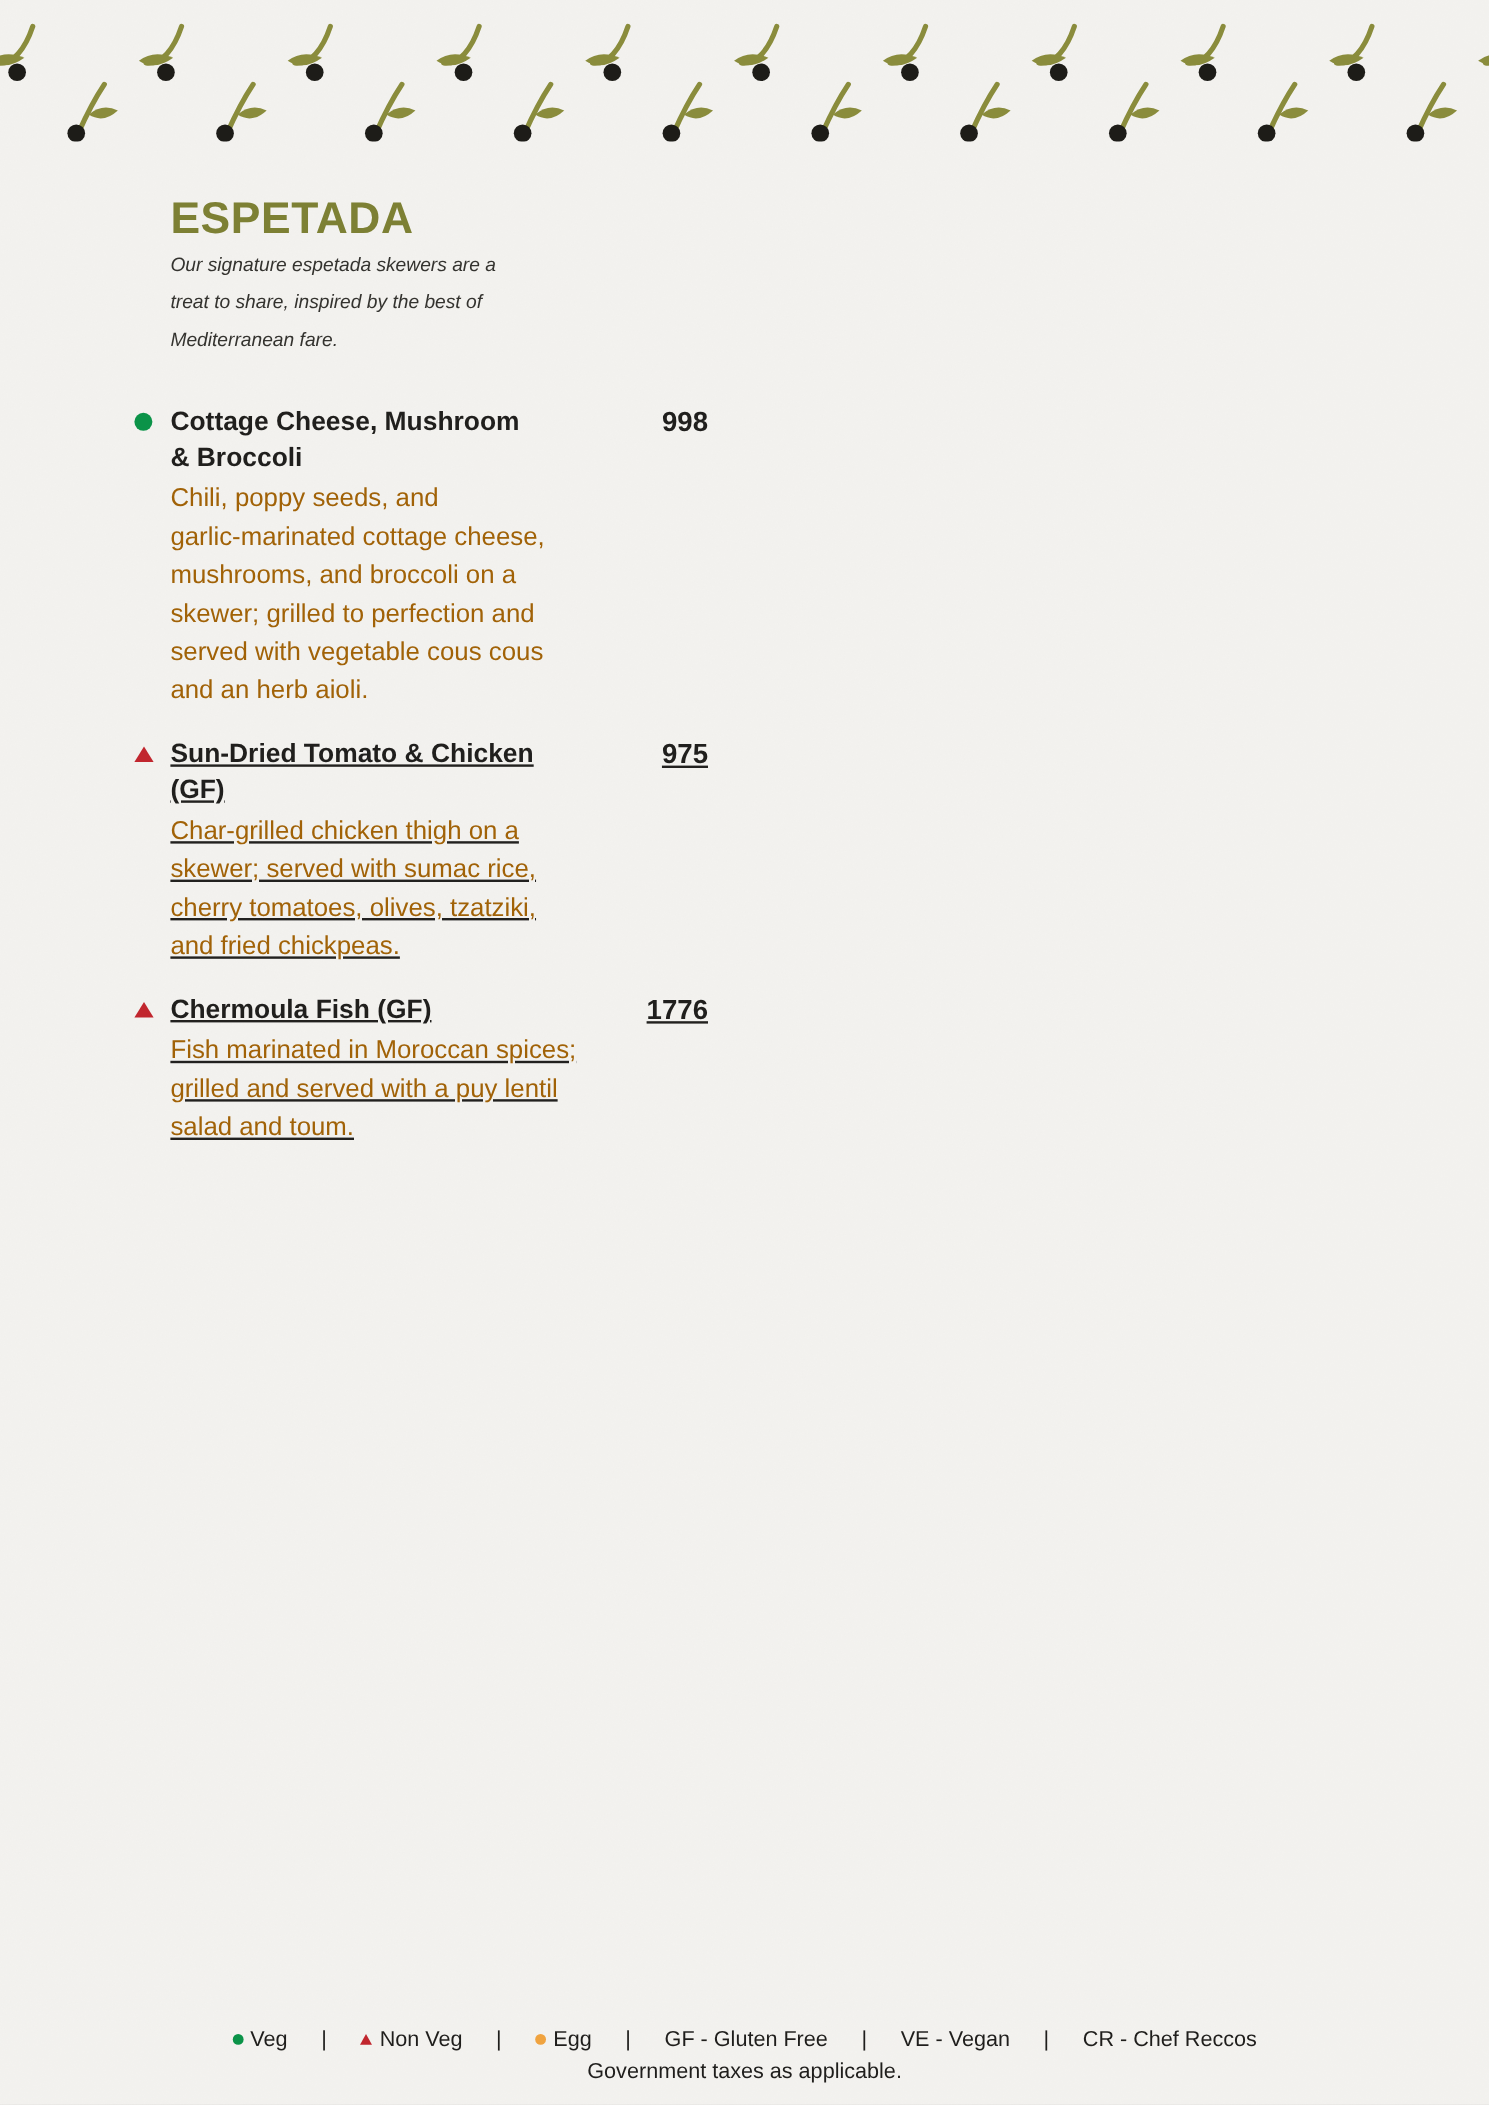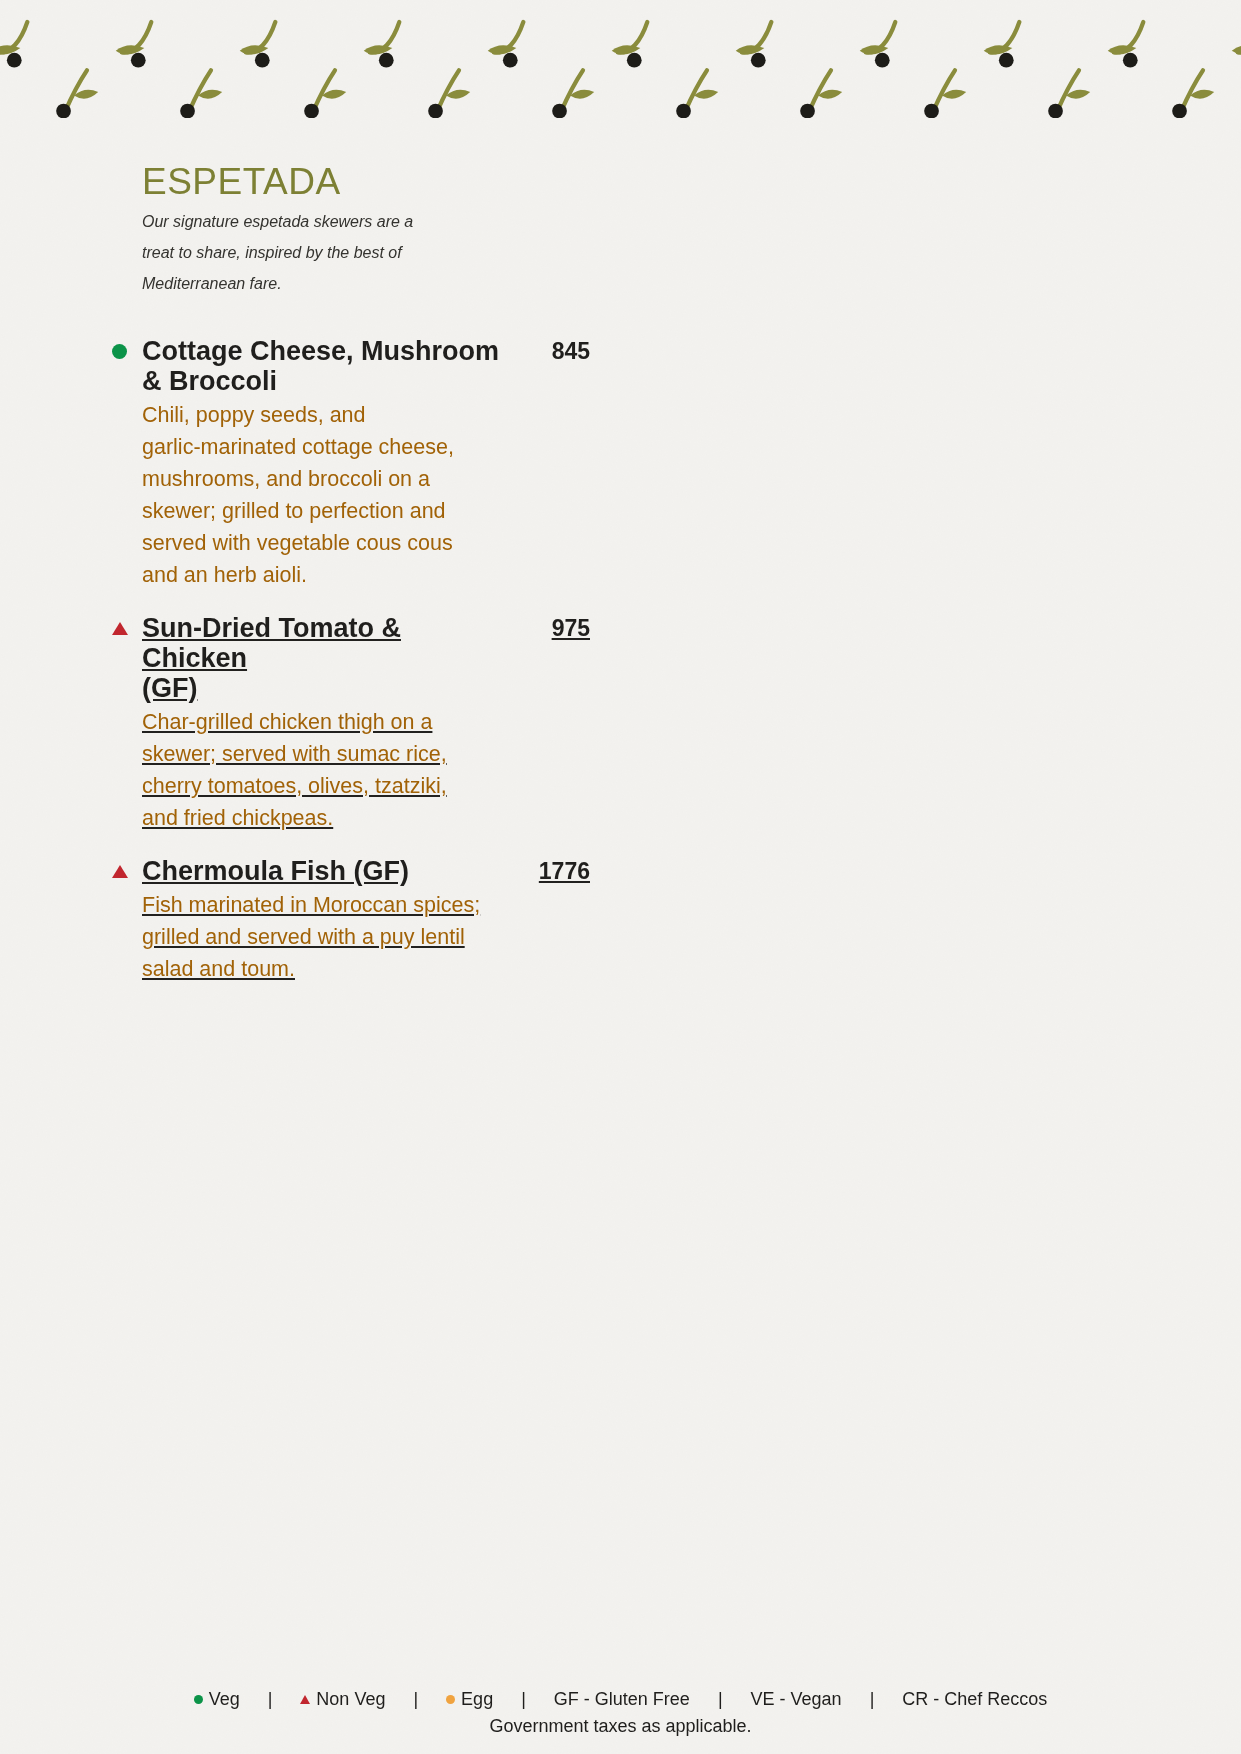--- a/index.html
+++ b/index.html
@@ -29,21 +29,21 @@
   .content{
     position:absolute;
     left:112px;
     top:162px;
     width:478px;
   }
   .section-title{
     margin:0 0 4px 30px;
     font-size:37px;
     line-height:40px;
-    font-weight:normal;
+    font-weight:bold;
     letter-spacing:.5px;
     color:#7d8034;
   }
   .section-subtitle{
     margin:0 0 0 30px;
     font-style:italic;
     font-size:16px;
     line-height:31px;
     color:#34332f;
     white-space:pre-line;
@@ -61,21 +61,21 @@
   .tri-nonveg{
     display:block;width:0;height:0;margin-top:9px;
     border-left:8px solid transparent;
     border-right:8px solid transparent;
     border-bottom:13px solid #c1262e;
   }
   .item-body{flex:1;min-width:0;}
   .item-head{display:flex;align-items:flex-start;}
   .item-name{
     width:360px;flex:none;
-    font-weight:bold;font-size:27px;line-height:30px;
+    font-weight:bold;font-size:22px;line-height:30px;
     color:#201f1d;white-space:pre-line;
   }
   .item-price{
     margin-left:auto;
     font-weight:bold;font-size:23px;line-height:30px;
     color:#201f1d;text-align:right;
   }
   .item-desc{
     margin-top:3px;
     font-size:21.5px;line-height:32px;
@@ -214,21 +214,21 @@
 Mediterranean fare.</p>
 
     <div class="menu-item">
       <span class="marker-col">
         <span class="dot-veg"></span>
       </span>
       <div class="item-body">
         <div class="item-head">
           <div class="item-name">Cottage Cheese, Mushroom
 &amp; Broccoli</div>
-          <div class="item-price">845</div>
+          <div class="item-price">998</div>
         </div>
         <div class="item-desc">Chili, poppy seeds, and
 garlic-marinated cottage cheese,
 mushrooms, and broccoli on a
 skewer; grilled to perfection and
 served with vegetable cous cous
 and an herb aioli.</div>
       </div>
     </div>
 

